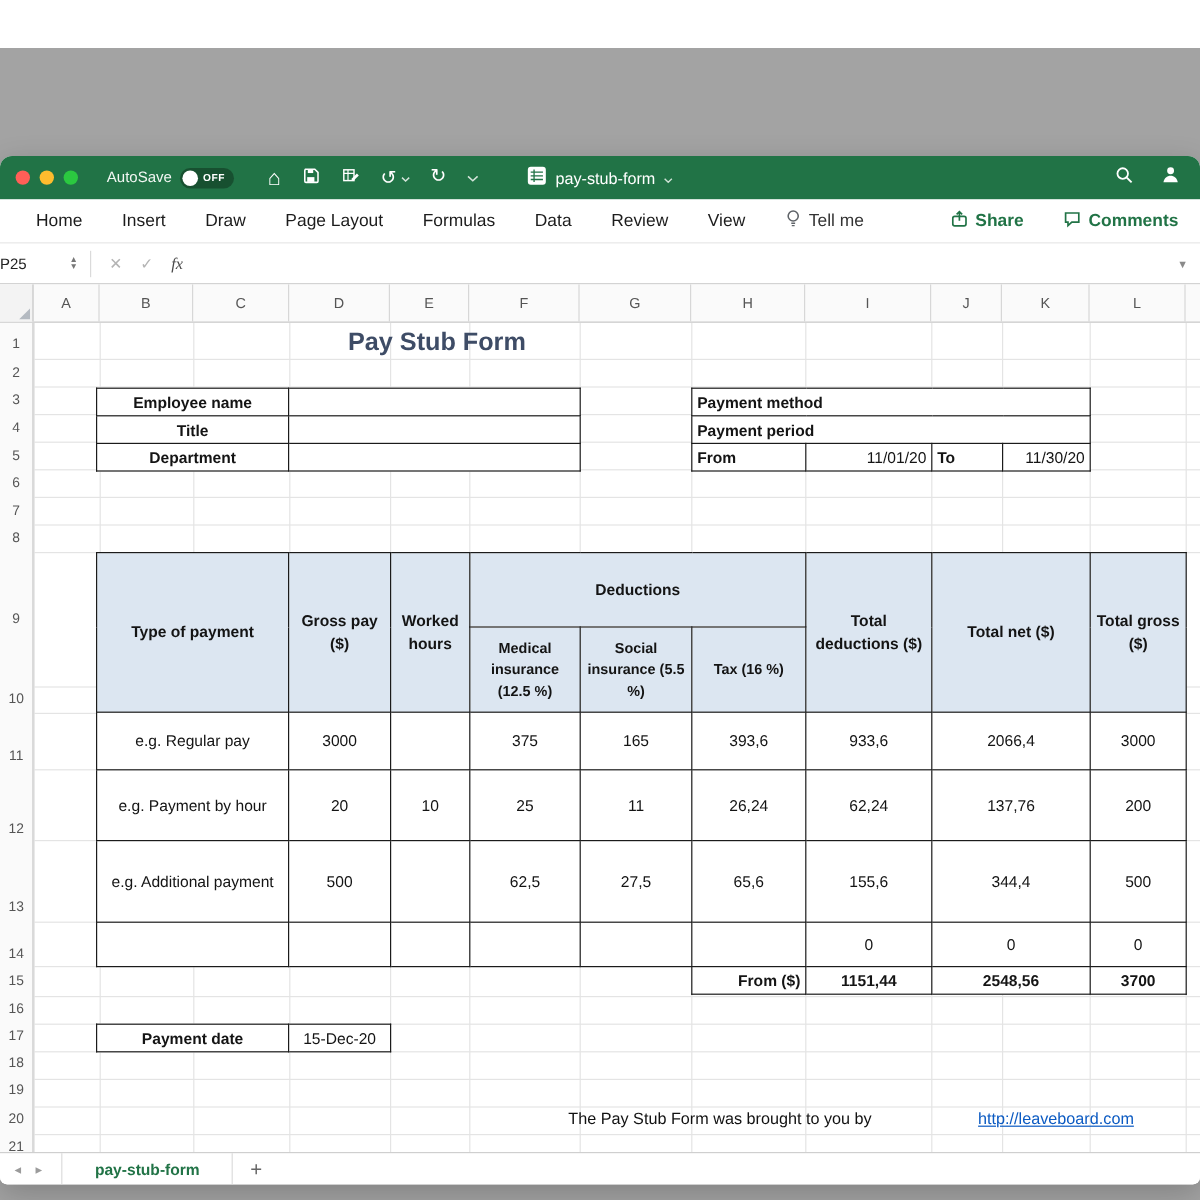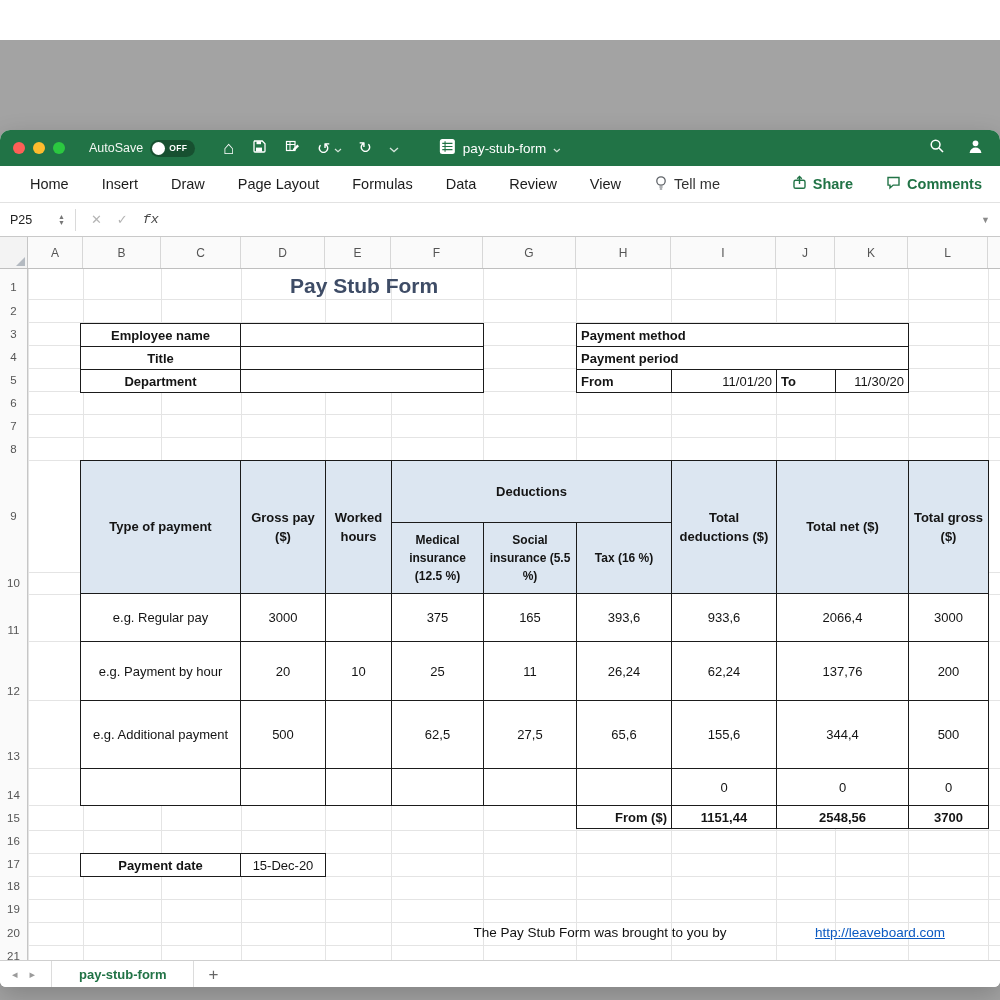--- a/index.html
+++ b/index.html
@@ -31,25 +31,25 @@
   
   .menubar { height:37px; background:#fff; display:flex; align-items:center; padding:0 18px 0 30px;
              gap:33px; border-bottom:1px solid #e2e2e2; font-size:14.5px; color:#1c1c1c; flex:none; }
   .menu-item { white-space:nowrap; }
   .tellme { display:flex; align-items:center; gap:6px; color:#333; }
   .mb-spacer { flex:1; }
   .green-btn { color:#217346; display:flex; align-items:center; gap:6px; font-weight:600; white-space:nowrap; }
 
   
   .formulabar { height:34px; background:#fff; border-bottom:1px solid #c9c9c9; display:flex; align-items:center; flex:none; }
-  .namebox { width:58px; padding-left:10px; font-size:12.5px; color:#222; }
+  .namebox { width:58px; font-size:12.5px; color:#222; }
   .stepper { display:flex; flex-direction:column; font-size:7px; line-height:5.5px; color:#777; margin-right:10px; }
   .fb-div { width:1px; height:22px; background:#dadada; }
   .fb-x, .fb-check { color:#b4b4b4; font-size:13px; margin-left:15px; }
-  .fb-fx { font-family:Liberation Mono, monospace; font-style:italic; font-size:13.5px; color:#4a4a4a; margin-left:15px; }
+  .fb-fx { font-family:Liberation Serif, serif; font-style:italic; font-size:13.5px; color:#4a4a4a; margin-left:15px; }
   .fb-input { flex:1; height:100%; }
   .fb-caret { color:#8a8a8a; font-size:9px; margin-right:10px; }
 
   
   .colheaders { height:32px; display:flex; background:#fafafa; border-bottom:1px solid #bfbfbf; flex:none;
                 font-size:12px; color:#555; }
   .ch { border-right:1px solid #d7d7d7; display:flex; align-items:center; justify-content:center; flex:none; }
   .corner { width:28px; flex:none; position:relative; border-right:1px solid #c6c6c6; background:#f3f3f3; }
   .corner:after { content:""; position:absolute; right:2px; bottom:2px;
                   border-left:9px solid transparent; border-bottom:9px solid #b4bac1; }

